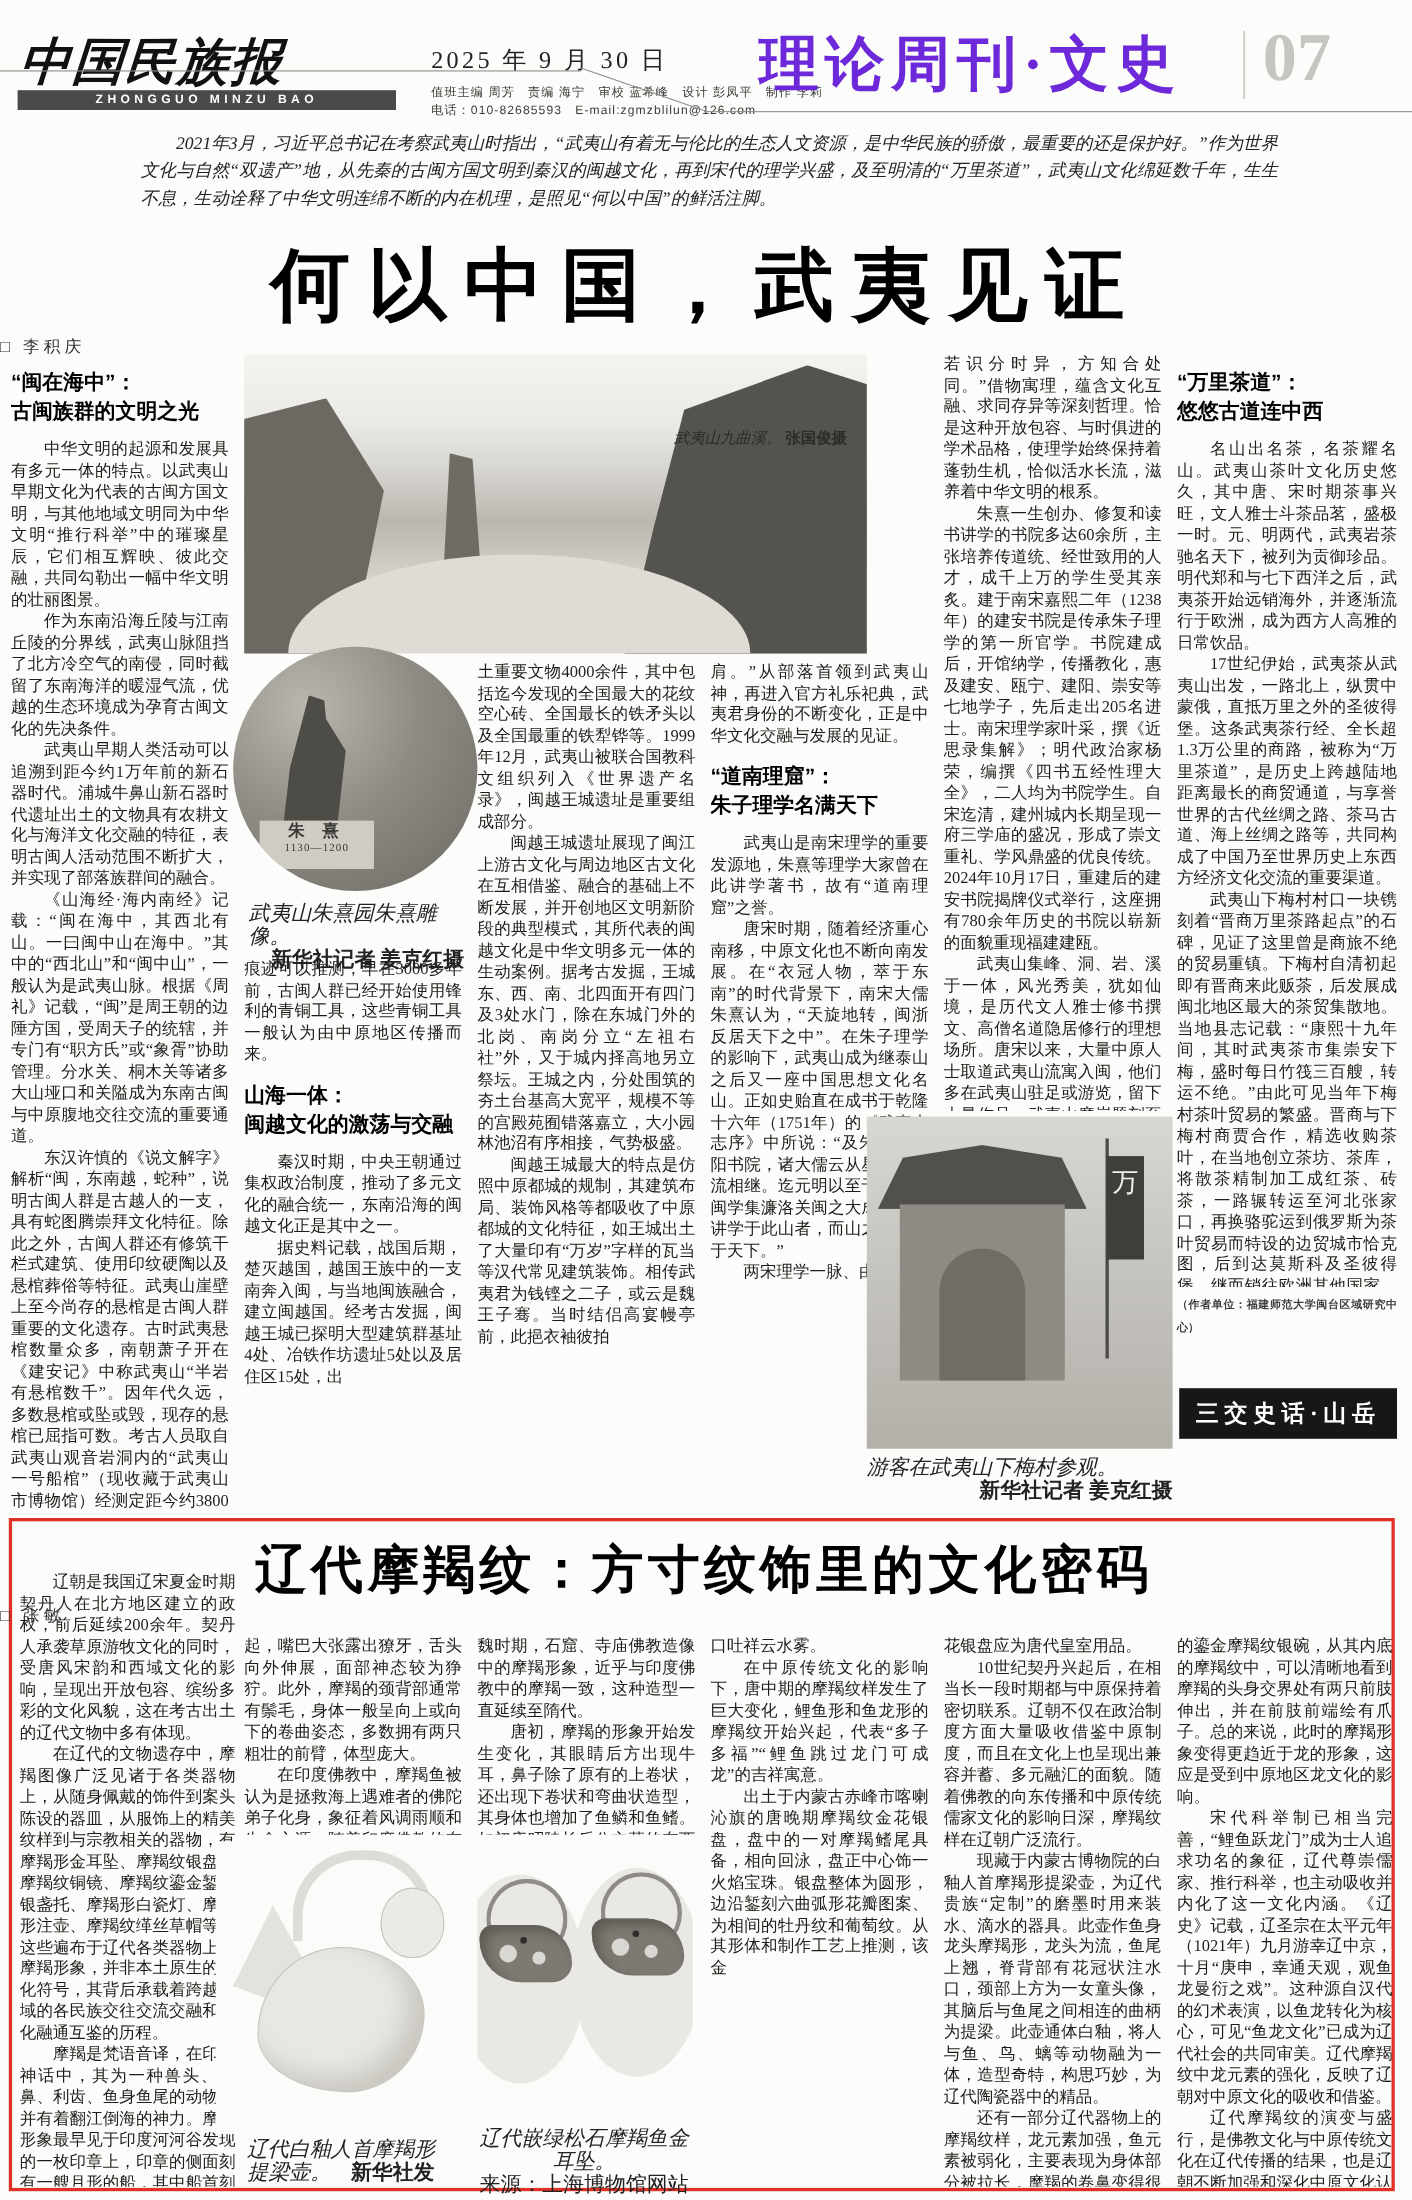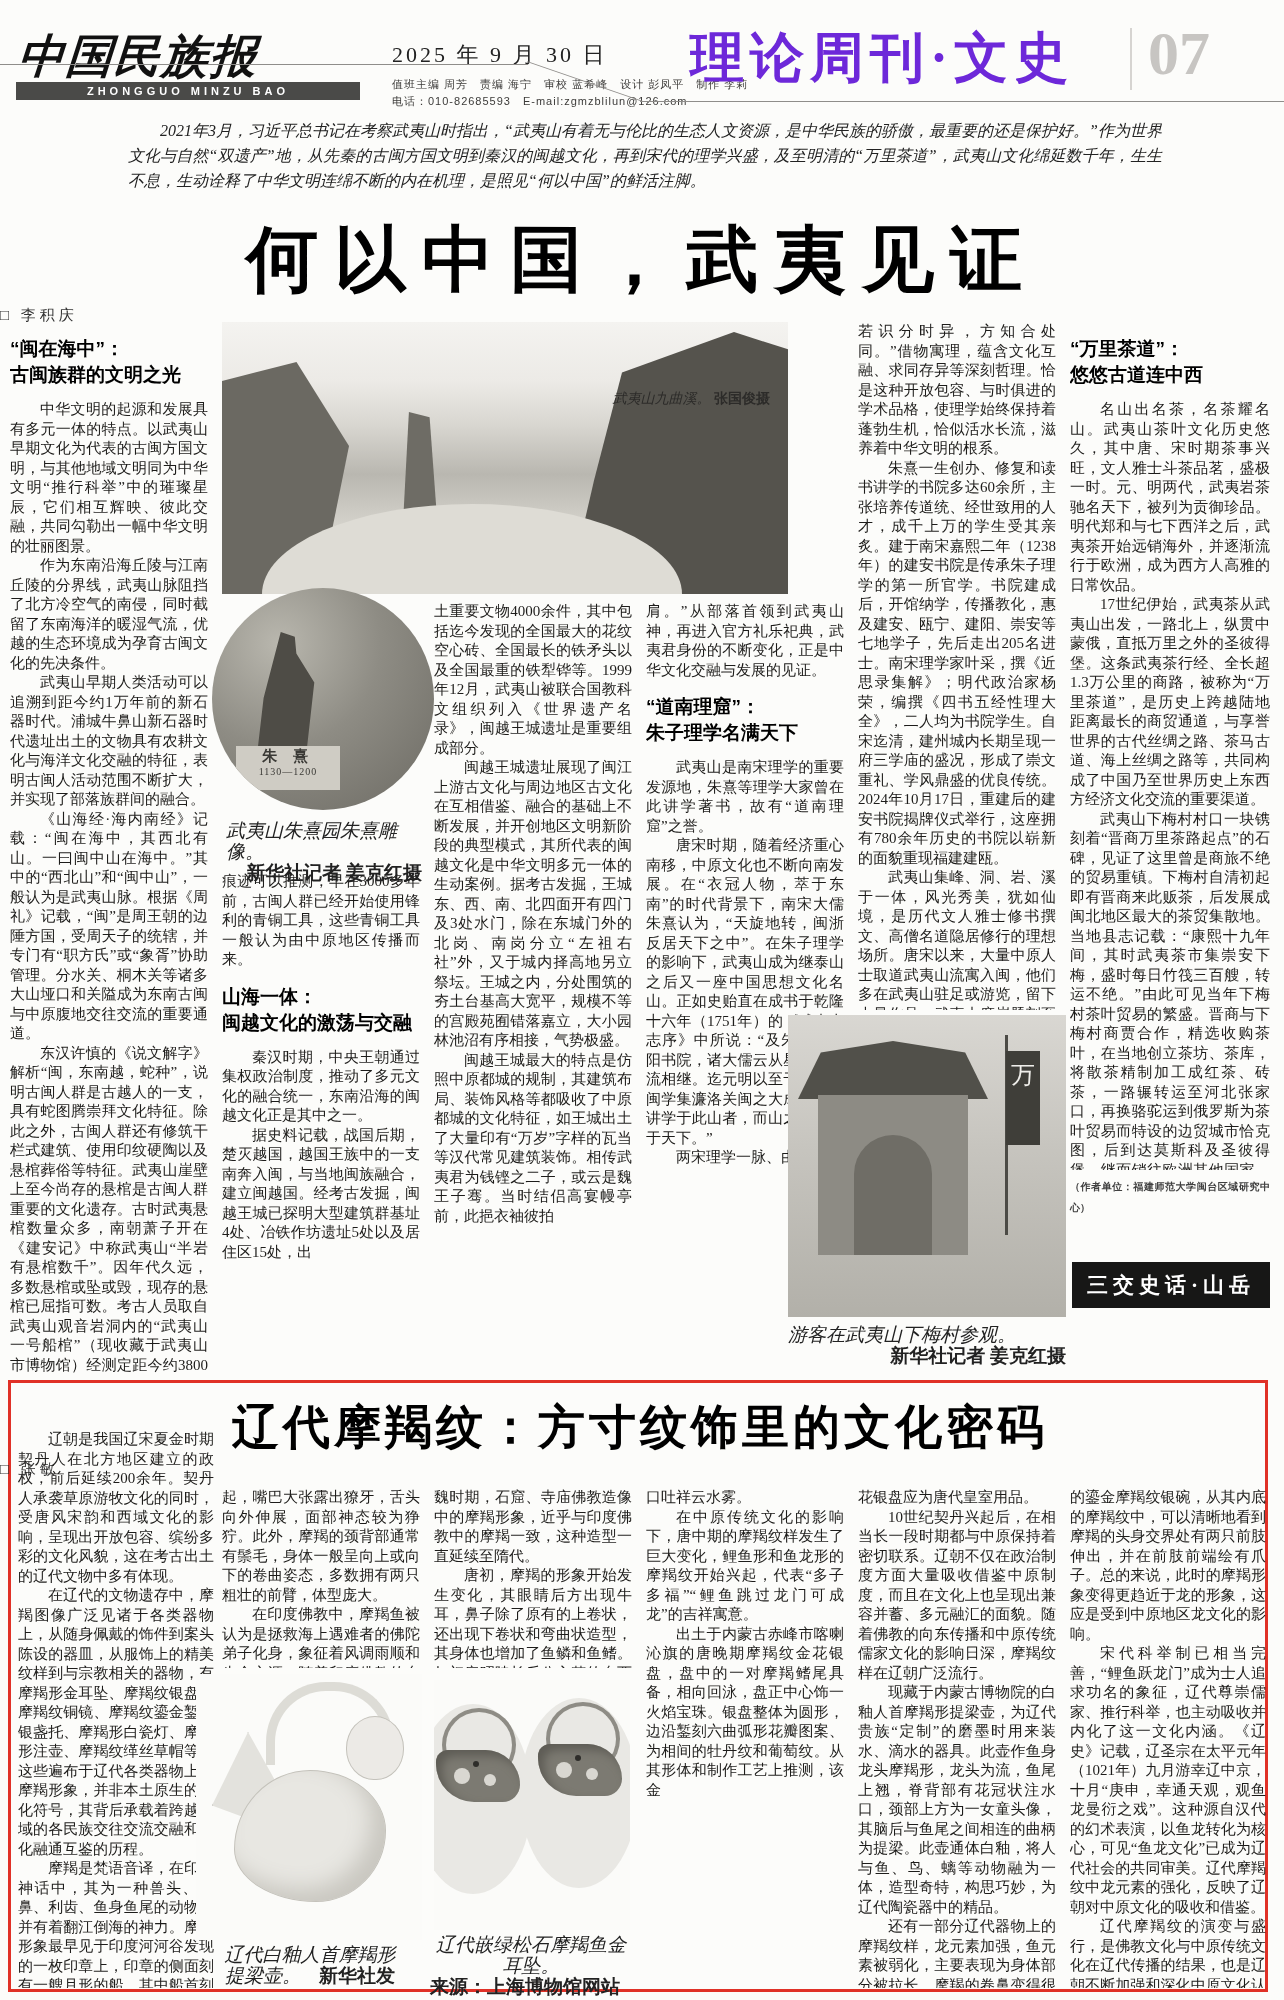--- a/index.html
+++ b/index.html
@@ -105,21 +105,21 @@
       border-bottom-color:transparent;}
   .ear-body{position:absolute;width:84px;height:52px;background:#7c7a72;
       border-radius:14px 40px 20px 44px;box-shadow:inset 6px 6px 10px #5e5c55;}
   .ear-body:after{content:"";position:absolute;left:18px;top:18px;width:16px;height:16px;border-radius:50%;
       background:#d9d7d1;box-shadow:28px 4px 0 -2px #d9d7d1,14px -12px 0 -5px #2e2d2a;}
   .e1h{left:8px;top:28px;} .e1b{left:2px;top:70px;}
   .e2h{left:112px;top:22px;} .e2b{left:104px;top:64px;}
   .cap-teapot{left:200px;top:1944px;width:220px;text-align:center;}
   .cap-teapot .c2 b{margin-left:18px;}
   .cap-earrings{left:430px;top:1934px;width:202px;text-align:center;}
-  .cap-earrings .c2{text-align:left;font-weight:bold;font-style:normal;}
+  .cap-earrings .c2{text-align:center;font-weight:normal;font-style:normal;}
 </style>
 </head>
 <body>
 
 <div class="page">
 
   <div class="masthead-cn">中国民族报</div>
   <div class="masthead-bar">ZHONGGUO MINZU BAO</div>
   <div class="issue-date">2025 年 9 月 30 日</div>
   <div class="credits">

